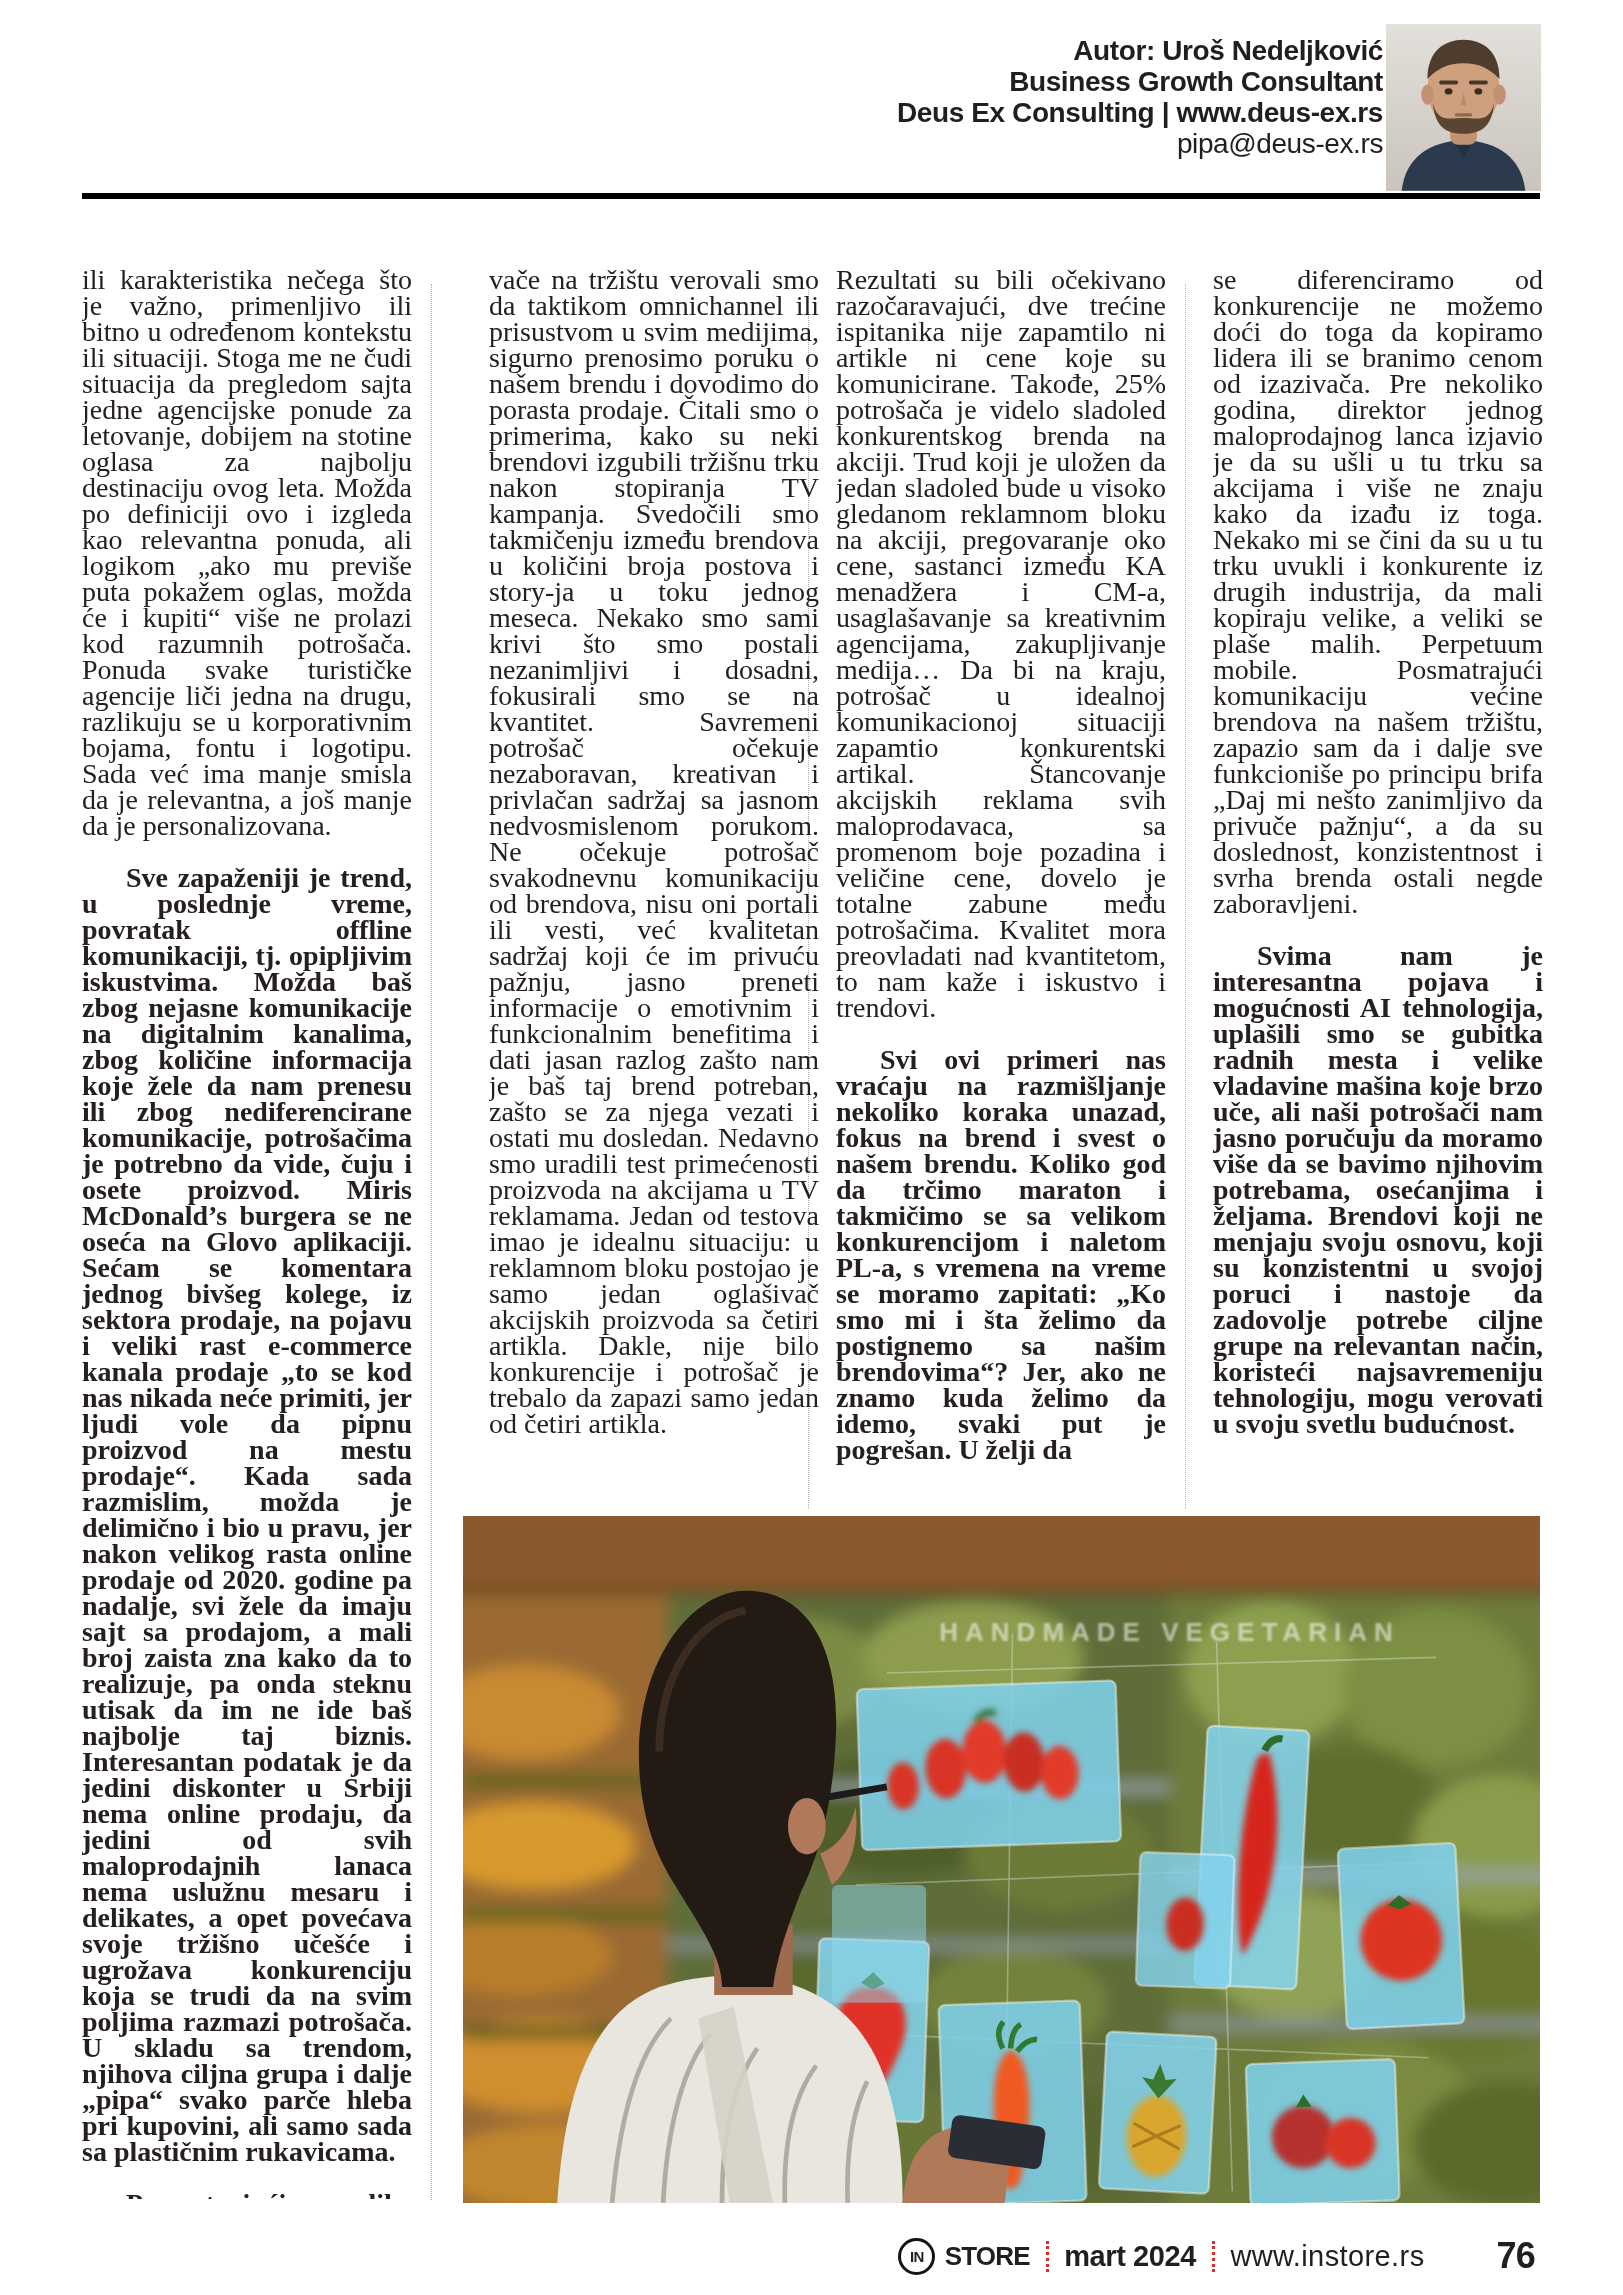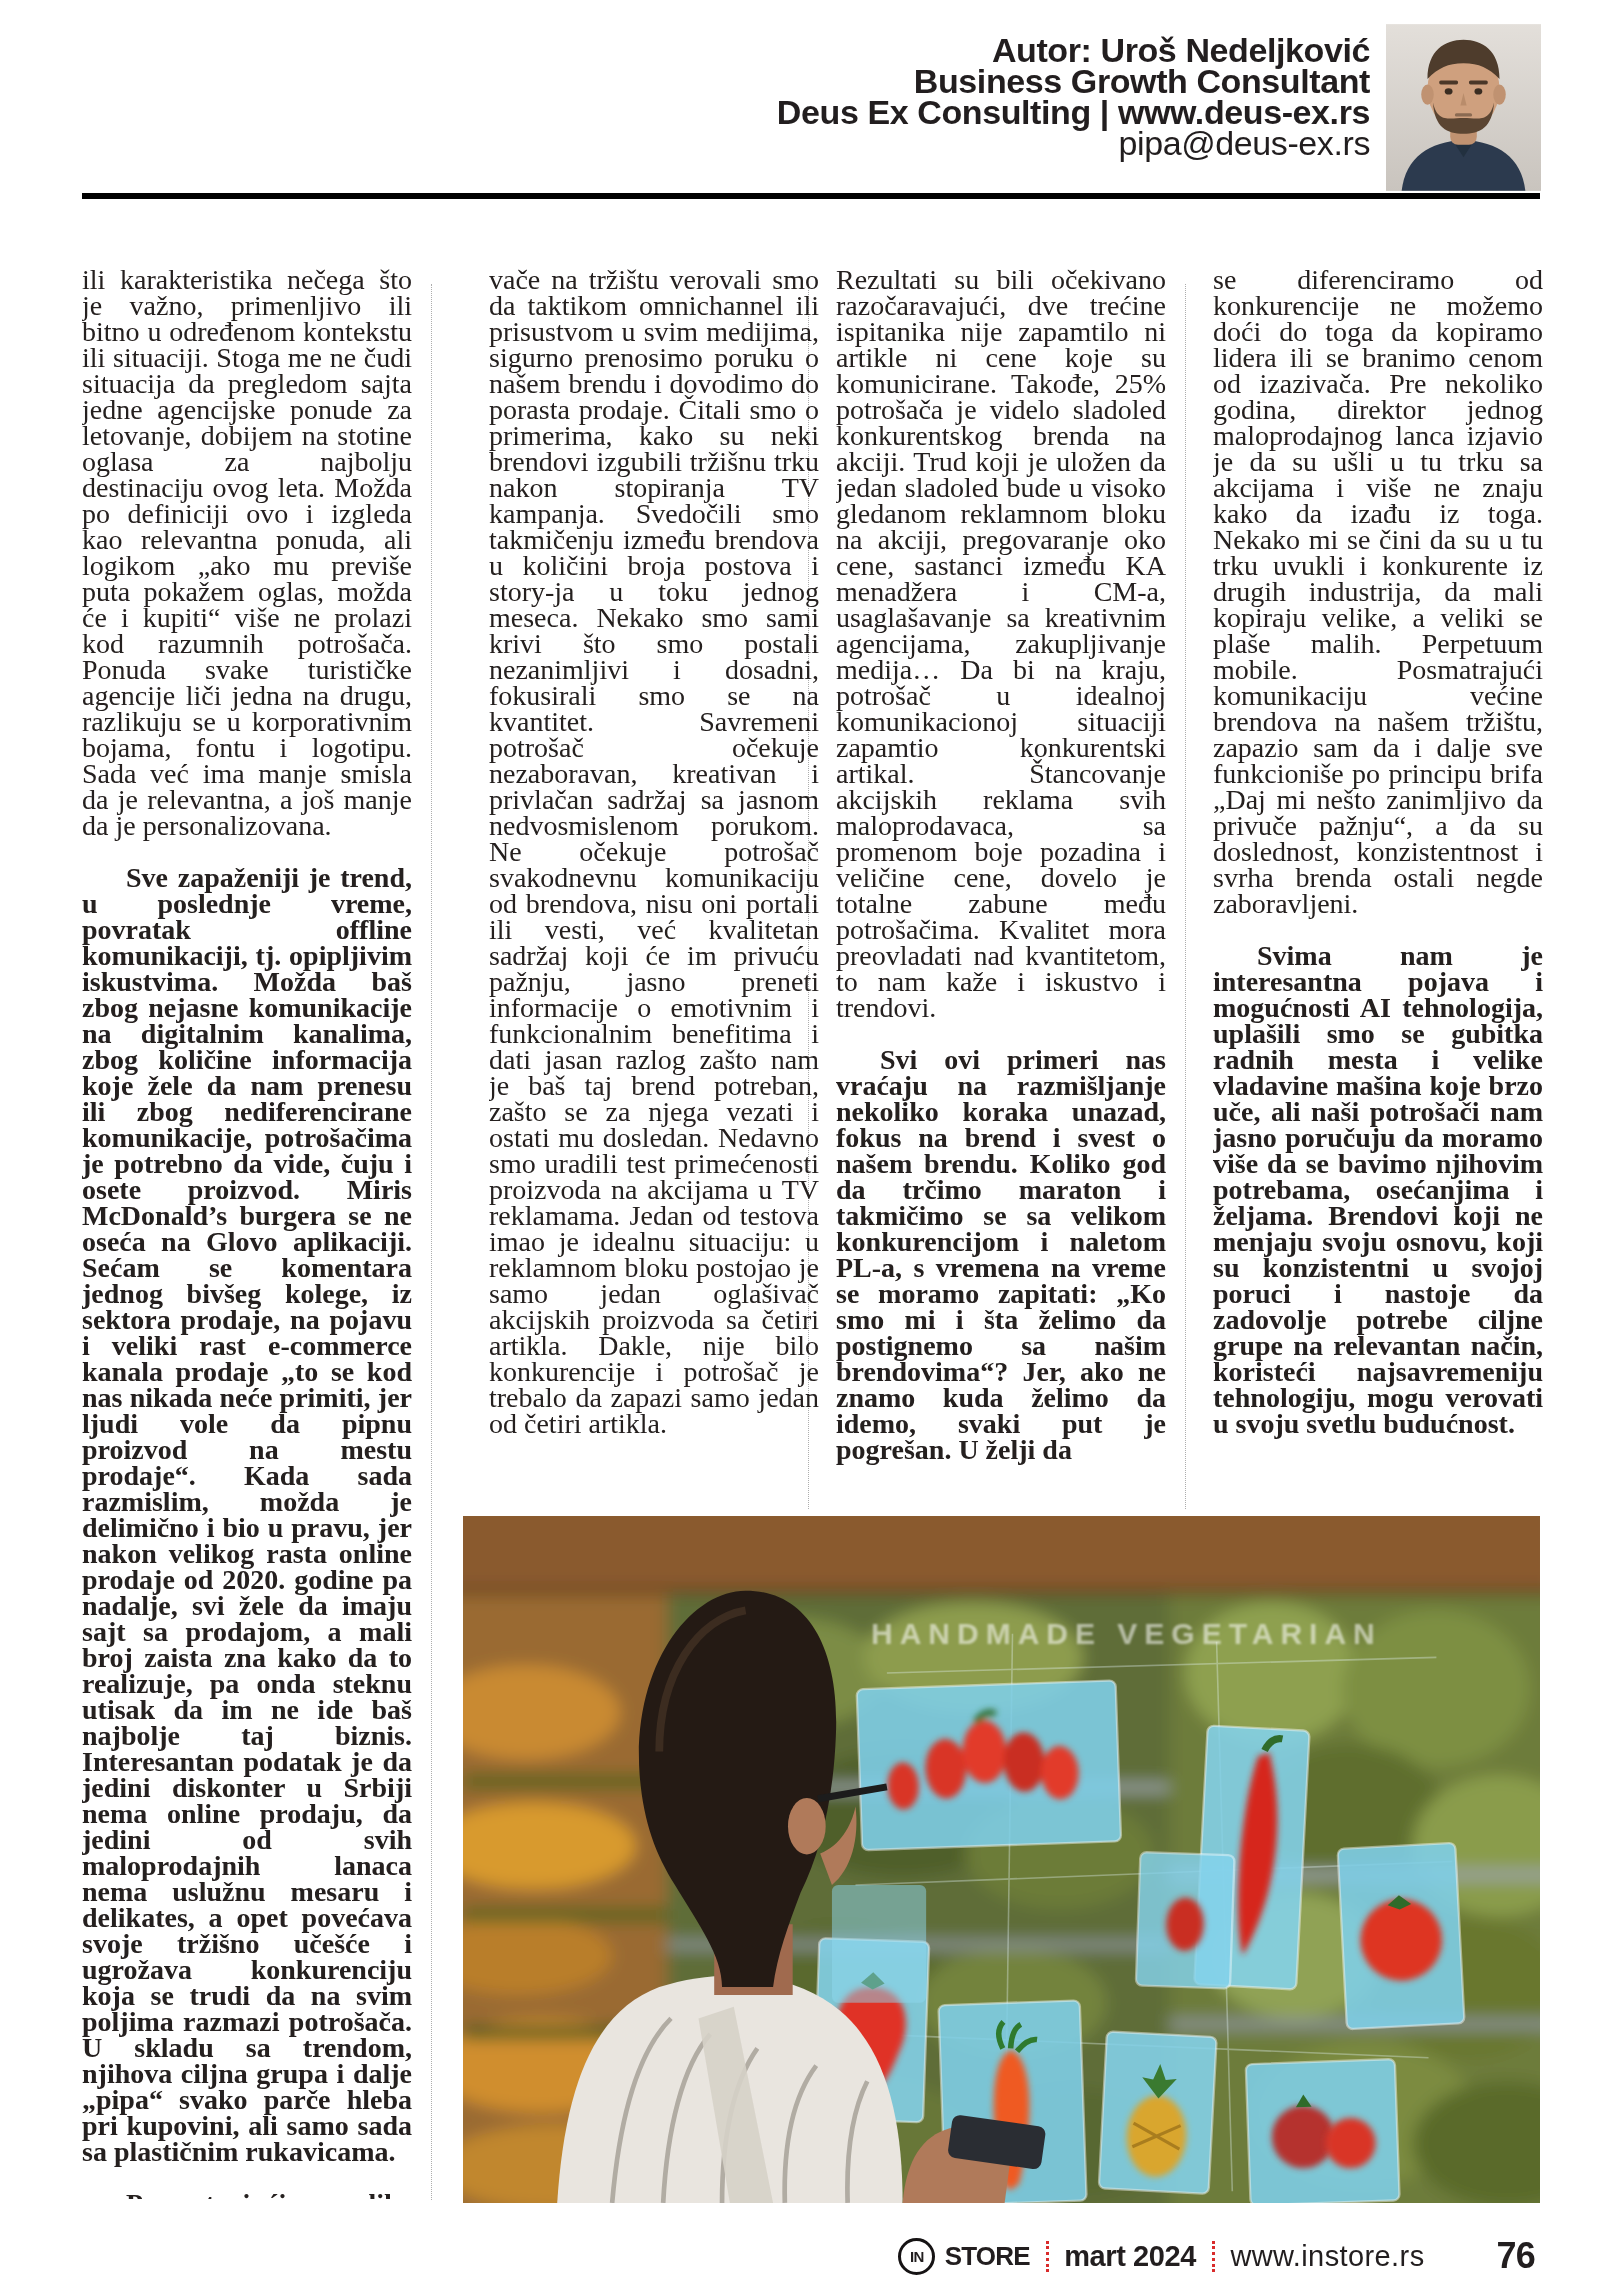--- a/index.html
+++ b/index.html
@@ -1,22 +1,22 @@
 <!DOCTYPE html>
 <html lang="sr" style="font-size:12.6px"><head>
 <meta charset="utf-8">
 <style>
   html,body{margin:0;padding:0;background:#ffffff;}
   .page{position:relative;width:1623px;height:2295px;background:#ffffff;overflow:hidden;
         font-family:"Liberation Serif","DejaVu Serif",serif;color:#211d1c;}
 
   
-  .byline{position:absolute;top:35px;right:253px;text-align:right;
+  .byline{position:absolute;top:35px;right:240px;text-align:right;
           font-family:"Liberation Sans","DejaVu Sans",sans-serif;
-          font-weight:700;font-size:34px;line-height:31px;letter-spacing:-0.4px;color:#221e1f;}
+          font-weight:700;font-size:28px;line-height:31px;letter-spacing:-0.4px;color:#221e1f;}
   .byline .light{font-weight:400;}
   .author-photo{position:absolute;top:23.6px;left:1386px;width:155px;height:167px;overflow:hidden;}
   .header-rule{position:absolute;top:193px;left:82px;width:1458px;height:6.3px;background:#000;}
 
   
   .col{position:absolute;top:267px;width:330px;font-size:28px;line-height:26px;
        text-align:justify;color:#25201f;overflow:hidden;}
   .col p{margin:0;}
   .col p + p{margin-top:26px;}
   .col p.indent{text-indent:44px;font-weight:bold;}
@@ -25,22 +25,22 @@
   .col3{left:836px;height:1229px;}
   .col4{left:1213px;height:1229px;}
   .colsep{position:absolute;top:284px;width:0;border-left:1.6px dotted #adadad;}
   .sep1{left:431px;height:1916px;}
   .sep2{left:808px;height:1225px;}
   .sep3{left:1185px;height:1225px;}
 
   
   .feature-photo{position:absolute;left:463px;top:1516px;width:1077px;height:687px;overflow:hidden;background:#6e7b44;}
   .feature-photo svg{display:block;}
-  .overlay-caption{position:absolute;left:408px;top:101px;width:597px;
-          font-family:"Liberation Sans","DejaVu Sans",sans-serif;font-size:30px;letter-spacing:7px;
+  .overlay-caption{position:absolute;left:408px;top:101px;width:597px;text-align:center;
+          font-family:"Liberation Sans","DejaVu Sans",sans-serif;font-size:26px;letter-spacing:7px;
           color:#ffffff;opacity:0.55;filter:blur(0.9px);font-weight:700;}
 
   
   .footer{position:absolute;top:2233px;right:88px;height:46px;display:flex;align-items:center;
           font-family:"Liberation Sans","DejaVu Sans",sans-serif;color:#221e1f;}
   .logo-circle{width:31px;height:31px;border:3.1px solid #161314;border-radius:50%;
           display:flex;align-items:center;justify-content:center;
           font-weight:700;font-size:15px;letter-spacing:-0.8px;}
   .store-wordmark{font-weight:700;font-size:26px;letter-spacing:-0.8px;margin-left:9.4px;}
   .red-dots{width:0;height:31px;border-left:3.9px dotted #d92b2b;margin:0 15.7px;}

